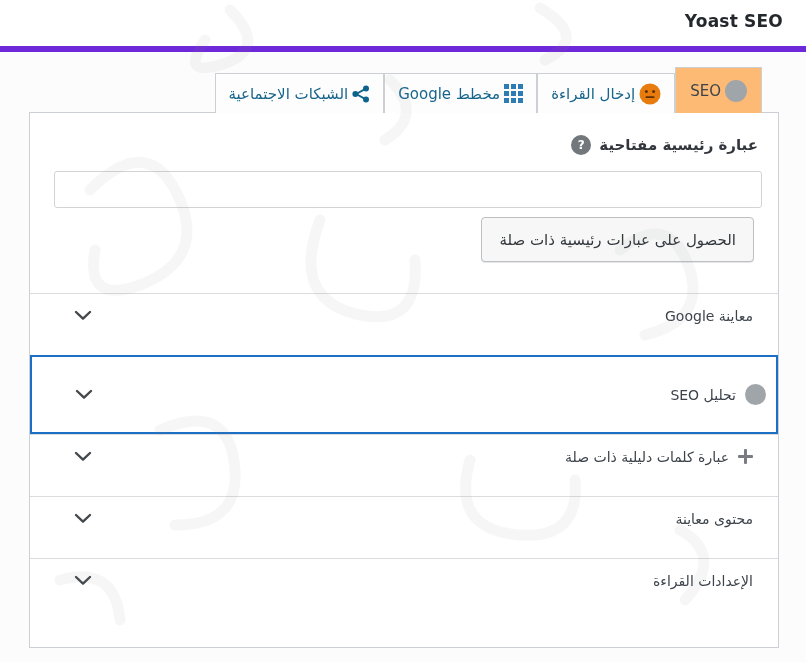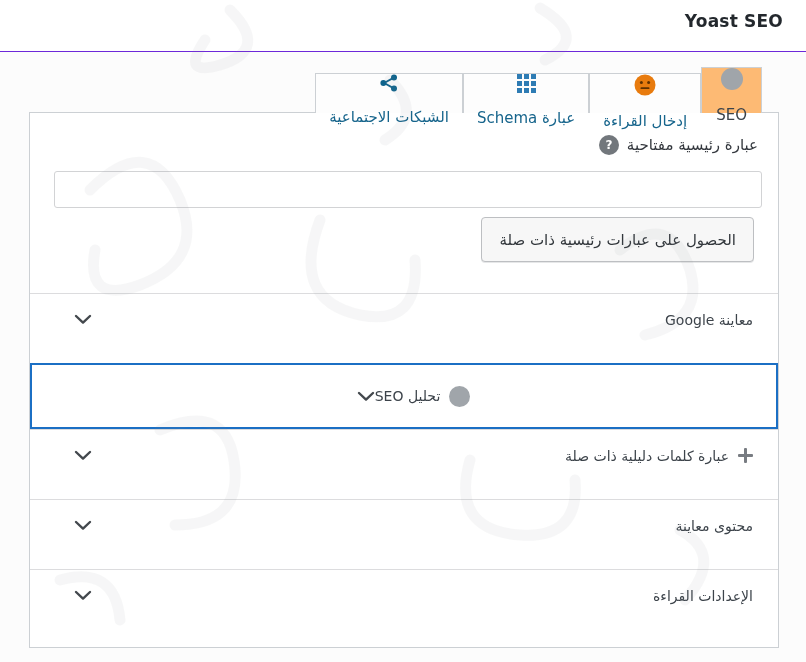--- a/index.html
+++ b/index.html
@@ -11,56 +11,56 @@
     direction:rtl;
   }
   
   .watermark {
     position:absolute; inset:0; z-index:40;
     pointer-events:none; opacity:.07;
   }
   
   .top-header {
     position:absolute; top:0; left:0; width:806px; height:52px;
-    background:#ffffff; border-bottom:1px solid #6d28d9; z-index:1;
+    background:#ffffff; border-bottom:6px solid #6d28d9; z-index:1;
   }
   .top-title {
     position:absolute; top:11px; right:23px;
     font-size:17px; font-weight:bold; color:#23282d; letter-spacing:.2px;
   }
   
   .tabs {
     position:absolute; top:67px; right:44px; height:46px;
     display:flex; align-items:flex-end; z-index:3;
   }
   .tab {
-    display:flex; align-items:center; gap:16px;
+    display:flex; align-items:center; gap:4px;
     height:40px; padding:0 13px;
     background:#fdfdfd;
     border:1px solid #ccd0d4; border-bottom:none;
-    font-size:15px; color:#17658c; cursor:pointer; white-space:nowrap;flex-direction:column;
+    font-size:15px; color:#17658c; cursor:pointer; white-space:nowrap;
   }
   .tab.active {
     height:46px; background:#fdba74; color:#3c434a; z-index:4;
     padding:0 14px;
   }
   .score-dot {
     width:22px; height:22px; border-radius:50%; background:#a0a5aa; flex:0 0 auto;
   }
   .tab-icon { flex:0 0 auto; display:block; }
   
   .panel {
     position:absolute; top:112px; right:27px; width:750px; height:536px;
     background:#ffffff; border:1px solid #ccd0d4; z-index:2;
   }
   .kp-head {
     display:flex; align-items:center; gap:8px;
     margin:22px 20px 0 0;
   }
-  .kp-label { font-size:15px; font-weight:normal; color:#33373d; }
+  .kp-label { font-size:15px; font-weight:bold; color:#33373d; }
   .help-icon {
     width:20px; height:20px; border-radius:50%; background:#72777c;
     color:#ffffff; font-size:12px; font-weight:bold;
     display:flex; align-items:center; justify-content:center; cursor:pointer;
   }
   .kp-input {
     display:block; width:708px; height:37px;
     margin:16px 16px 0 23px;
     border:1px solid #d2d3d5; border-radius:3px; background:#ffffff;
     font-size:14px; padding:0 10px; color:#2c3338; outline:none;
@@ -68,26 +68,26 @@
   .kp-btn-row { margin:9px 24px 0 0; text-align:right; }
   .related-btn {
     display:inline-block; height:45px; padding:0 17px;
     background:#f7f7f7; border:1px solid #bdbfc2; border-radius:4px;
     box-shadow:0 1px 0 #e6e7e8;
     font-family:inherit; font-size:15px; color:#32373c; cursor:pointer;
   }
   
   .sections { margin-top:31px; }
   .sect {
-    height:70px; border-top:1px solid #dcdcde;
+    height:62px; border-top:1px solid #dcdcde;
     display:flex; align-items:center; justify-content:space-between;
     padding:0 25px 18px 44px; cursor:pointer; background:transparent;
   }
   .sect.focused {
-    height:66px; border:2px solid #1b6fc4; padding:0 24px 0 43px;justify-content:center;
+    height:79px; border:2px solid #1b6fc4; padding:0 10px 0 43px;
   }
   .sect-lead { display:flex; align-items:center; gap:9px; }
   .sect-label { font-size:14px; color:#3c434a; }
   .sect .score-dot { width:21px; height:21px; }
   .chevron-icon { display:block; flex:0 0 auto; }
 </style>
 </head>
 <body>
 
 <svg class="watermark" width="806" height="662" viewBox="0 0 806 662" aria-hidden="true">
@@ -133,21 +133,21 @@
           <rect x="7" y="0" width="5" height="5"></rect>
           <rect x="14" y="0" width="5" height="5"></rect>
         <rect x="0" y="7" width="5" height="5"></rect>
           <rect x="7" y="7" width="5" height="5"></rect>
           <rect x="14" y="7" width="5" height="5"></rect>
         <rect x="0" y="14" width="5" height="5"></rect>
           <rect x="7" y="14" width="5" height="5"></rect>
           <rect x="14" y="14" width="5" height="5"></rect>
       </g>
     </svg>
-    <span>عبارة Schema</span>
+    <span>مخطط Google</span>
   </div>
 
   <div class="tab">
     <svg class="tab-icon" width="18" height="18" viewBox="0 0 18 18">
       <g stroke="#0e638c" stroke-width="1.8">
         <line x1="4.2" y1="9" x2="13.8" y2="3.6"></line>
         <line x1="4.2" y1="9" x2="13.8" y2="14.4"></line>
       </g>
       <g fill="#0e638c">
         <circle cx="14" cy="3.4" r="3"></circle>

